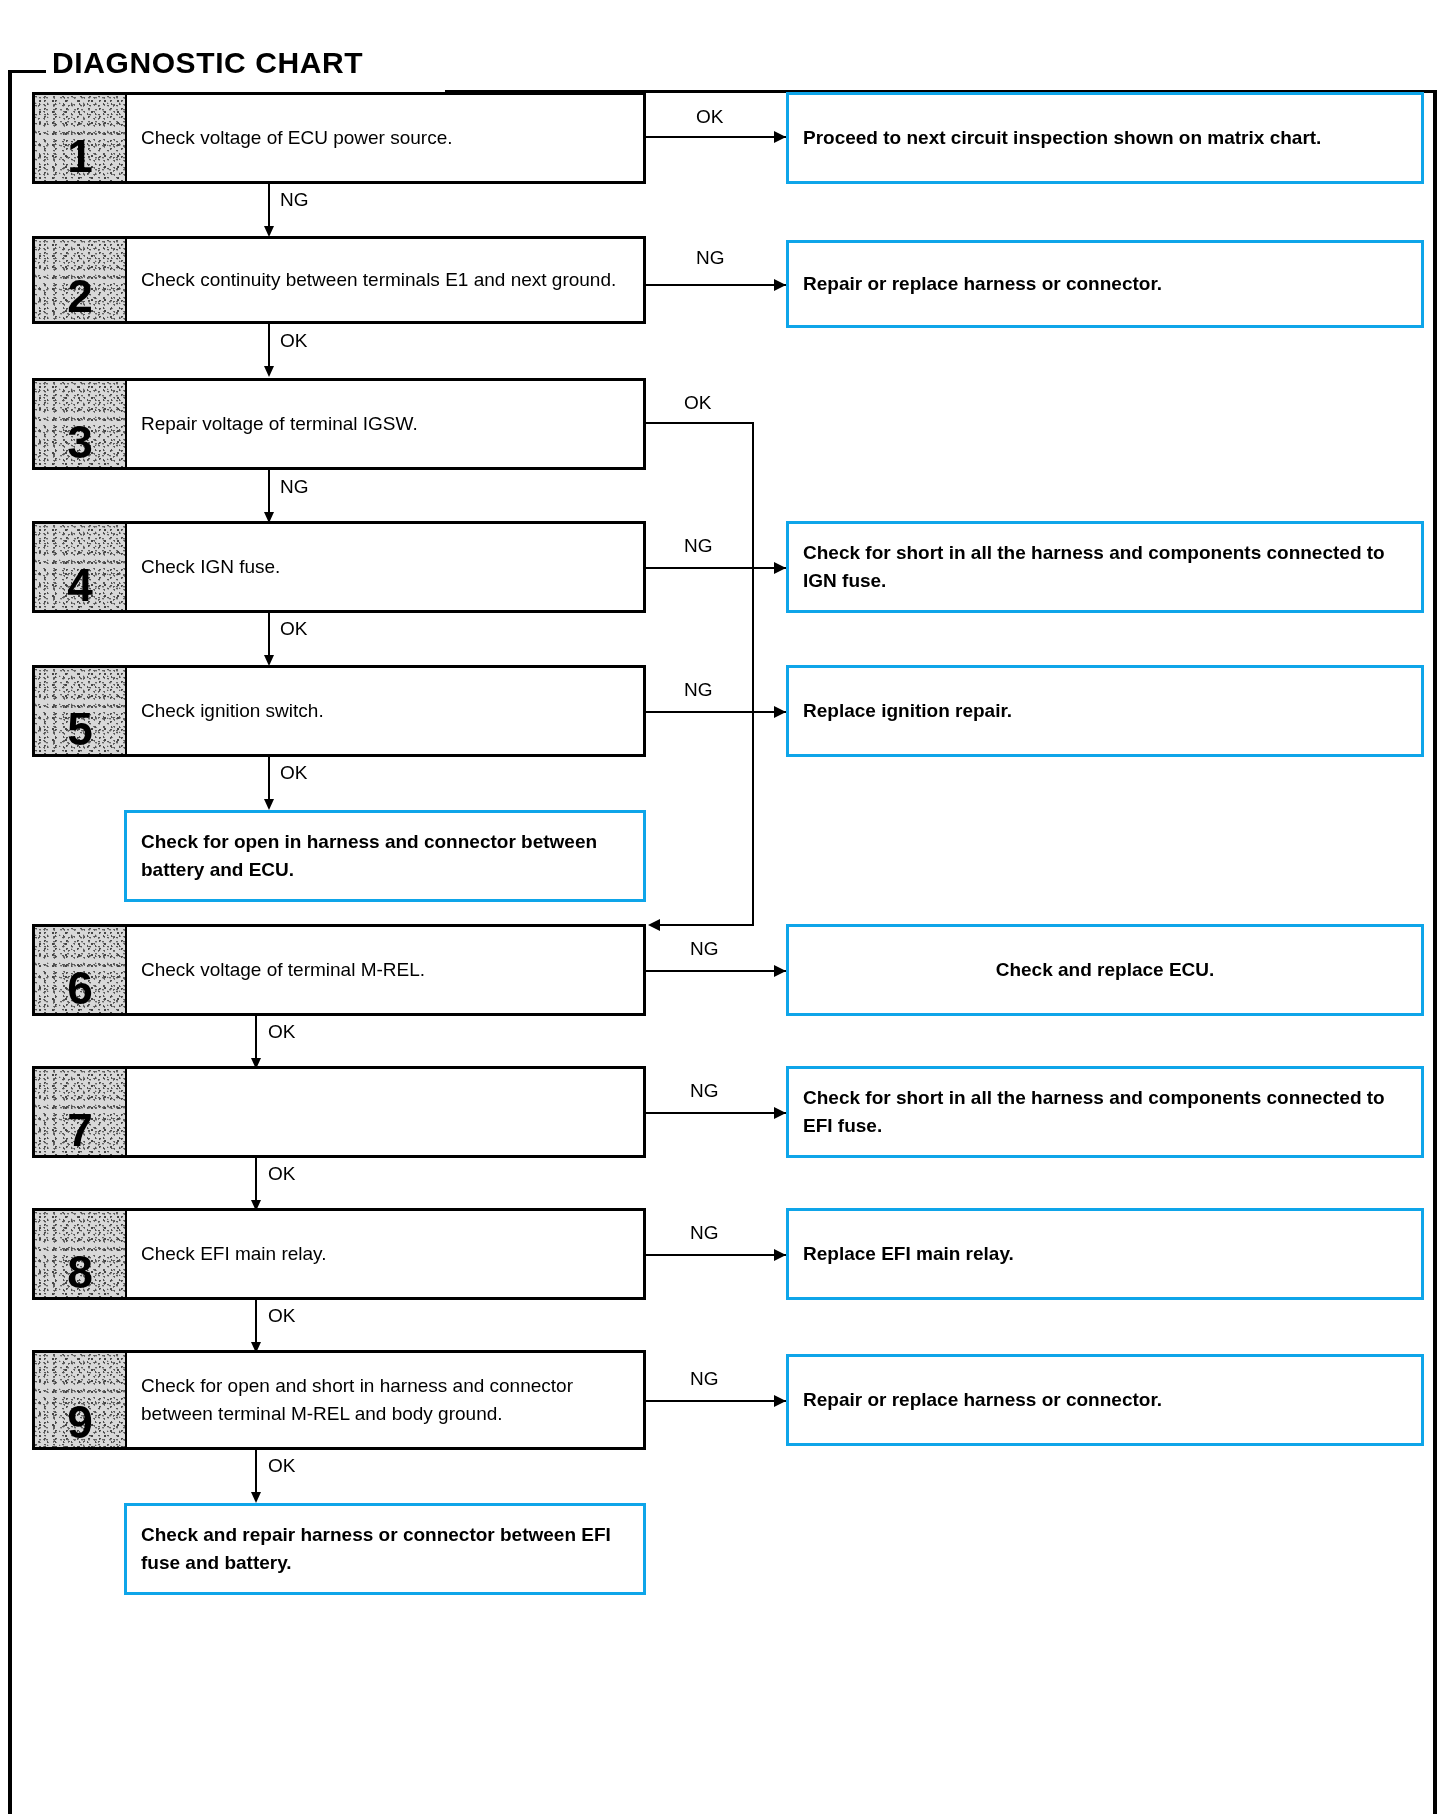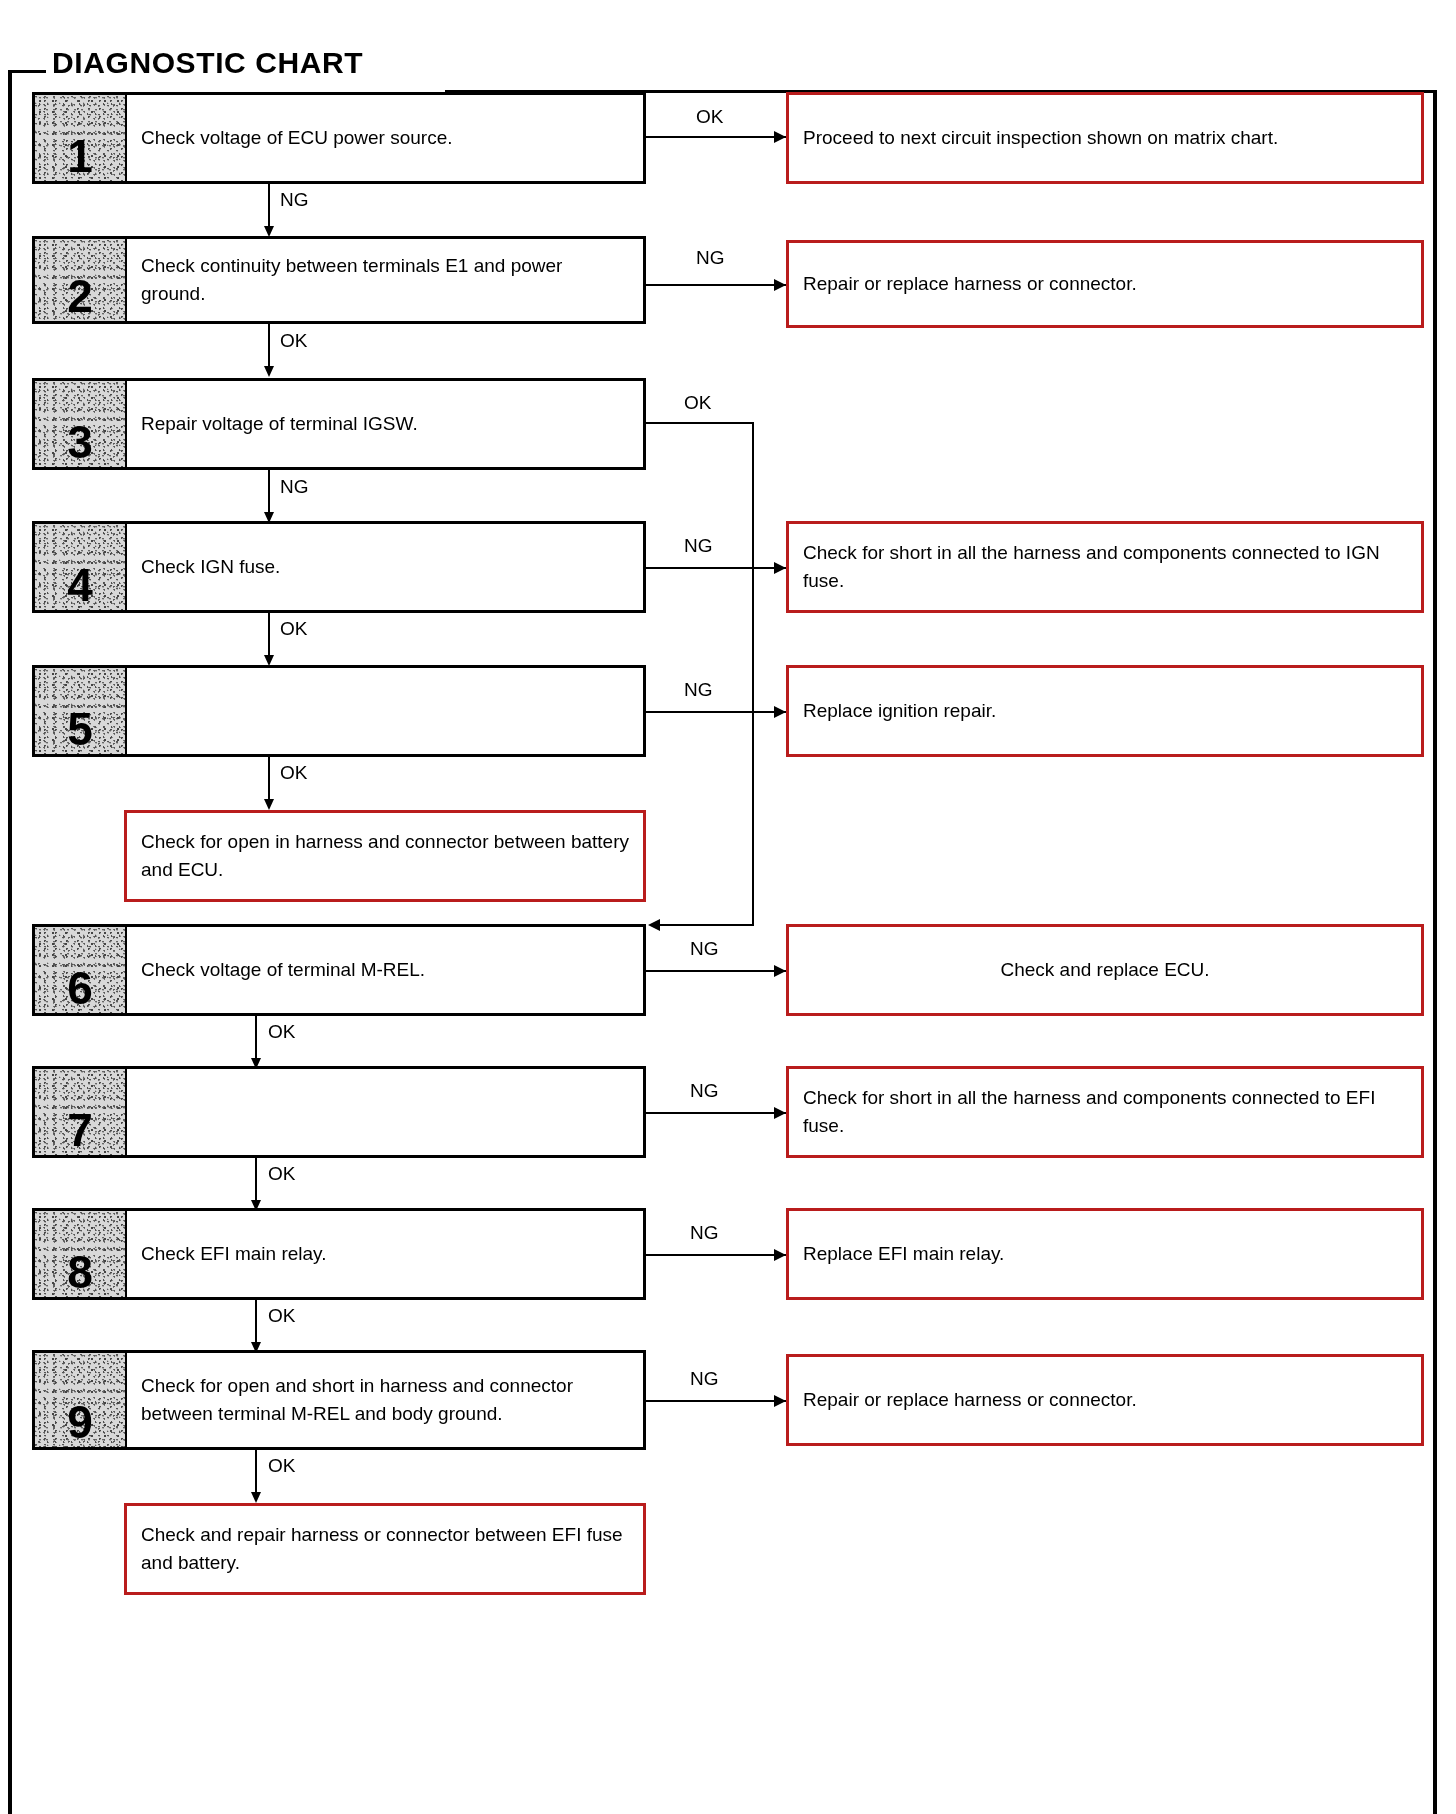--- a/index.html
+++ b/index.html
@@ -103,27 +103,28 @@
     align-items: center;
     padding: 0 12px 0 14px;
     font-size: 19px;
     line-height: 1.45;
   }
 
   
   .plain-box {
     position: absolute;
     box-sizing: border-box;
-    border: 3px solid #b91c1c;
+    border: 3px solid #0ea5e9;
     background: #fff;
     display: flex;
     align-items: center;
     padding: 0 14px;
     font-size: 19px;
     line-height: 1.5;
+    font-weight: bold;
   }
 
   
   .vline {
     position: absolute;
     width: 2px;
     background: #000;
   }
   .hline {
     position: absolute;
@@ -187,21 +188,21 @@
   </div>
 
   <div class="vline" style="left:268px; top:136px; width:2px; height:48px;"></div>
   <div class="arrow-down" style="left:264px; top:178px;"></div>
   <div class="edge-label" style="left:280px; top:141px;">NG</div>
 
   <div class="step-box" style="left:32px; top:188px; width:614px; height:88px;">
     <div class="step-num">
       <span>2</span>
     </div>
-    <div class="step-text">Check continuity between terminals E1 and power ground.</div>
+    <div class="step-text">Check continuity between terminals E1 and next ground.</div>
   </div>
 
   <div class="hline" style="left:646px; top:236px; width:140px;"></div>
   <div class="arrow-right" style="left:774px; top:231px;"></div>
   <div class="edge-label" style="left:696px; top:199px;">NG</div>
 
   <div class="plain-box" style="left:786px; top:192px; width:638px; height:88px;">
     <span>Repair or replace harness or connector.</span>
   </div>
 
@@ -242,20 +243,21 @@
   </div>
 
   <div class="vline" style="left:268px; top:565px; width:2px; height:48px;"></div>
   <div class="arrow-down" style="left:264px; top:607px;"></div>
   <div class="edge-label" style="left:280px; top:570px;">OK</div>
 
   <div class="step-box" style="left:32px; top:617px; width:614px; height:92px;">
     <div class="step-num">
       <span>5</span>
     </div>
+    <div class="step-text">Check ignition switch.</div>
   </div>
 
   <div class="hline" style="left:646px; top:663px; width:140px;"></div>
   <div class="arrow-right" style="left:774px; top:658px;"></div>
   <div class="edge-label" style="left:684px; top:631px;">NG</div>
 
   <div class="plain-box" style="left:786px; top:617px; width:638px; height:92px;">
     <span>Replace ignition repair.</span>
   </div>
 

